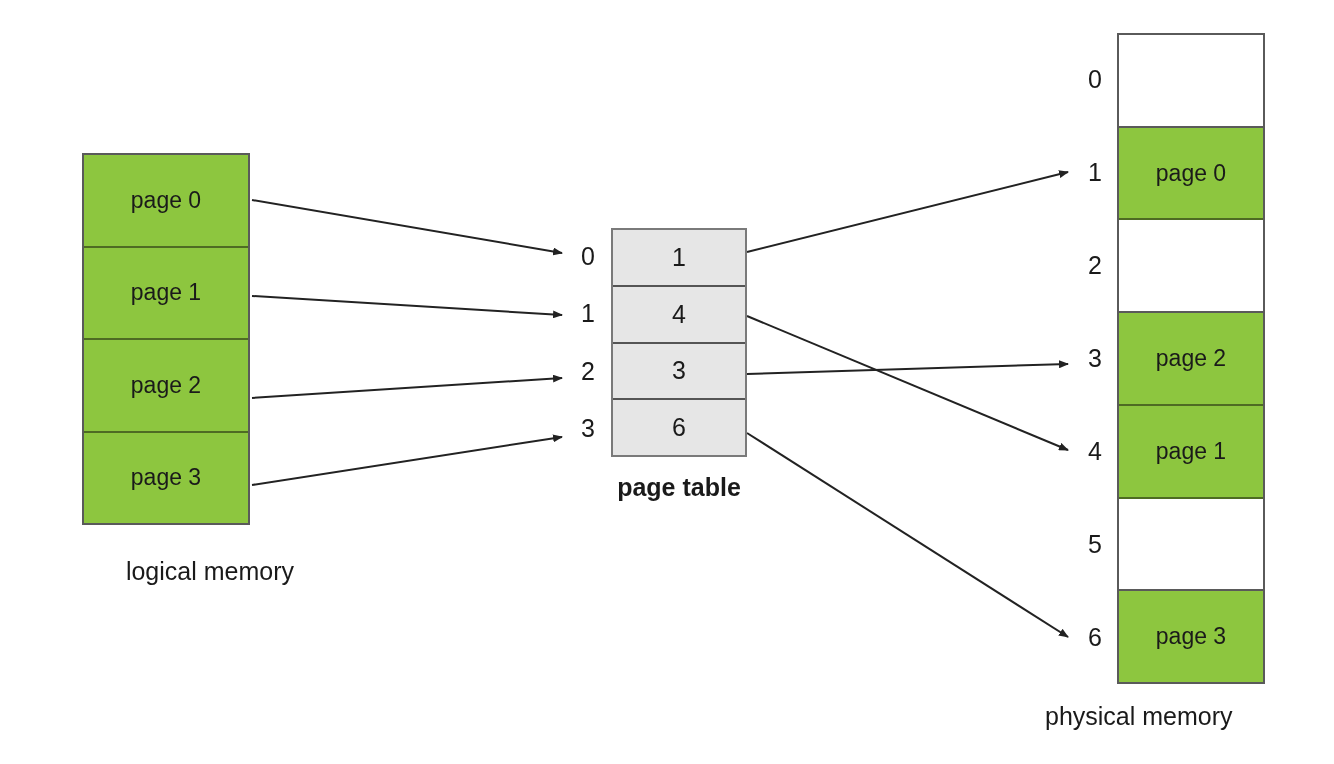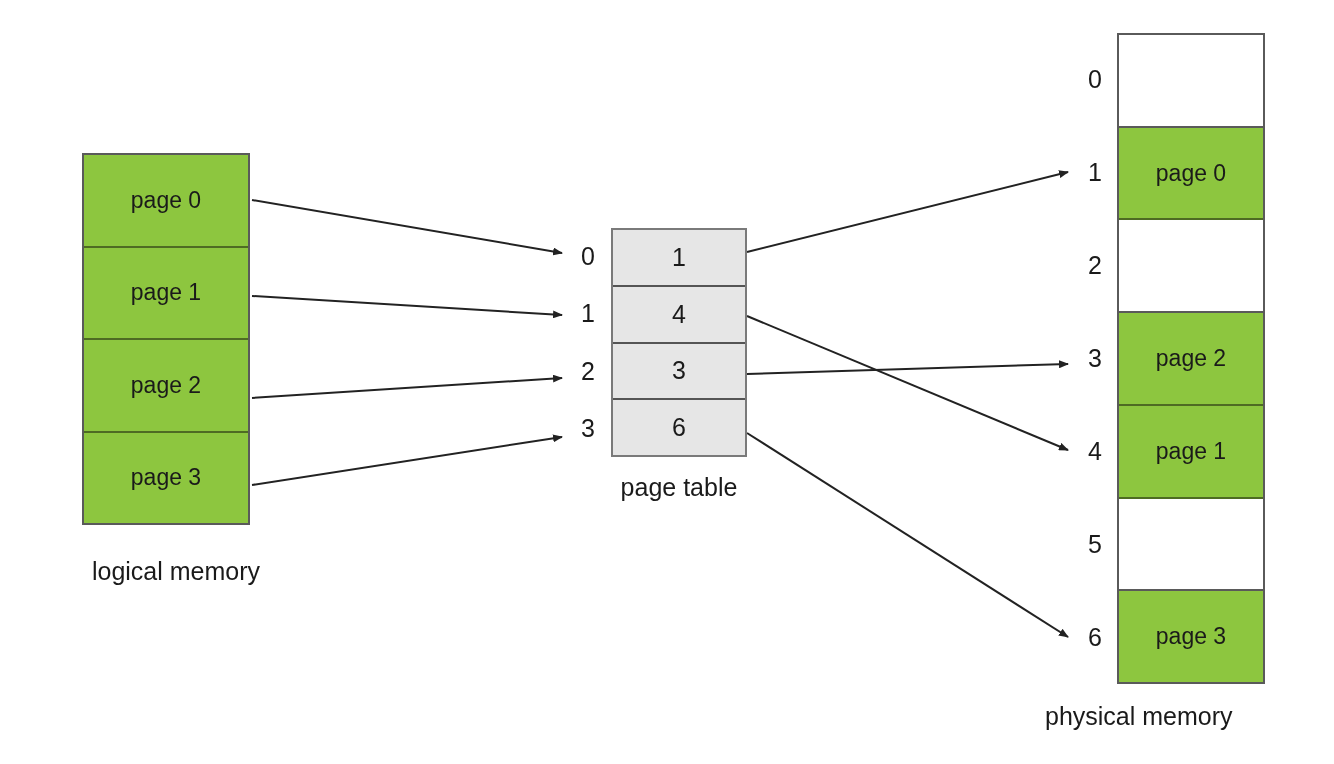--- a/index.html
+++ b/index.html
@@ -103,20 +103,21 @@
   }
 
   #page-table-caption {
     position: absolute;
     left: 571px;
     top: 473px;
     width: 216px;
     text-align: center;
     font-size: 25px;
     color: #1a1a1a;
+    font-weight: bold;
   }
 
   
   #physical-memory {
     position: absolute;
     left: 1117px;
     top: 33px;
     width: 148px;
     height: 651px;
     box-sizing: border-box;
@@ -169,21 +170,21 @@
     text-align: left;
     font-size: 25px;
     color: #1a1a1a;
   }
 
   #logical-memory-caption {
     position: absolute;
     left: 58px;
     top: 557px;
     width: 236px;
-    text-align: center;
+    text-align: right;
     font-size: 25px;
     color: #1a1a1a;
   }
 </style>
 </head>
 <body>
 
 <div id="canvas">
 
   <svg class="arrow-layer" viewBox="0 0 1334 764" width="1334" height="764">

